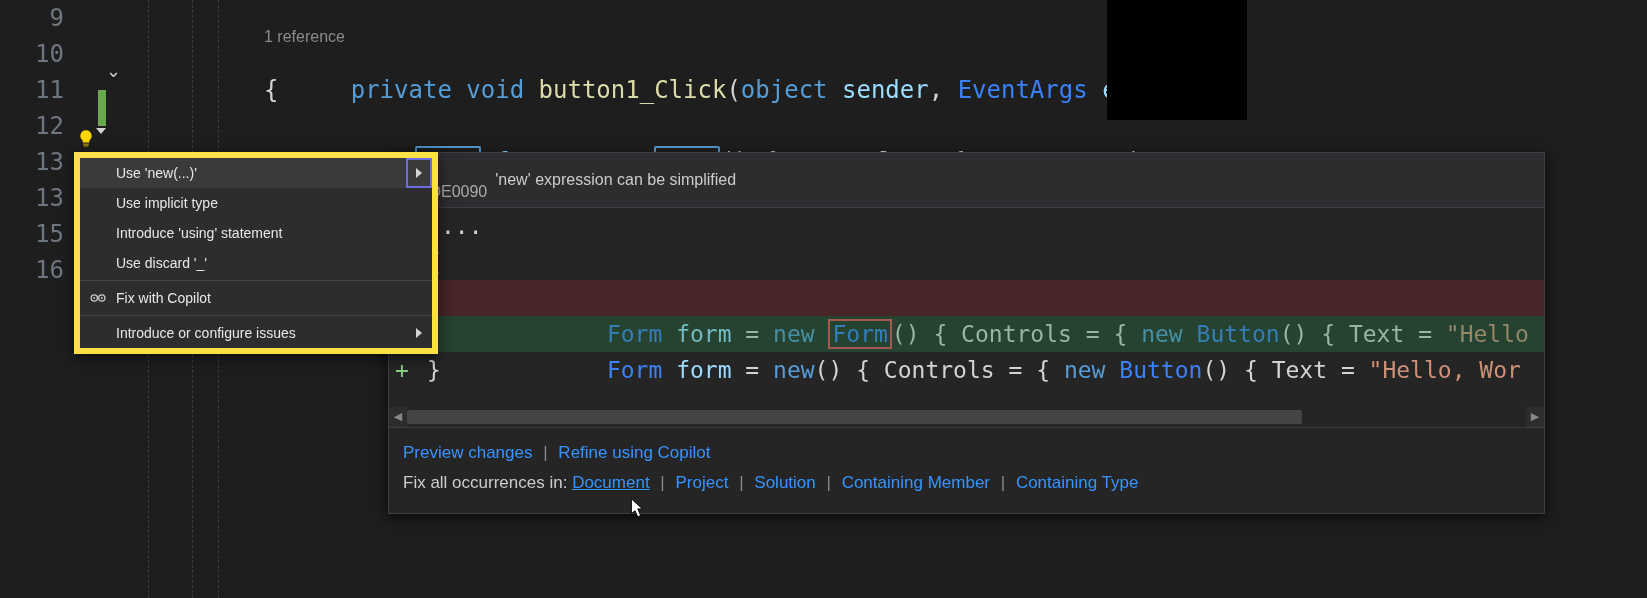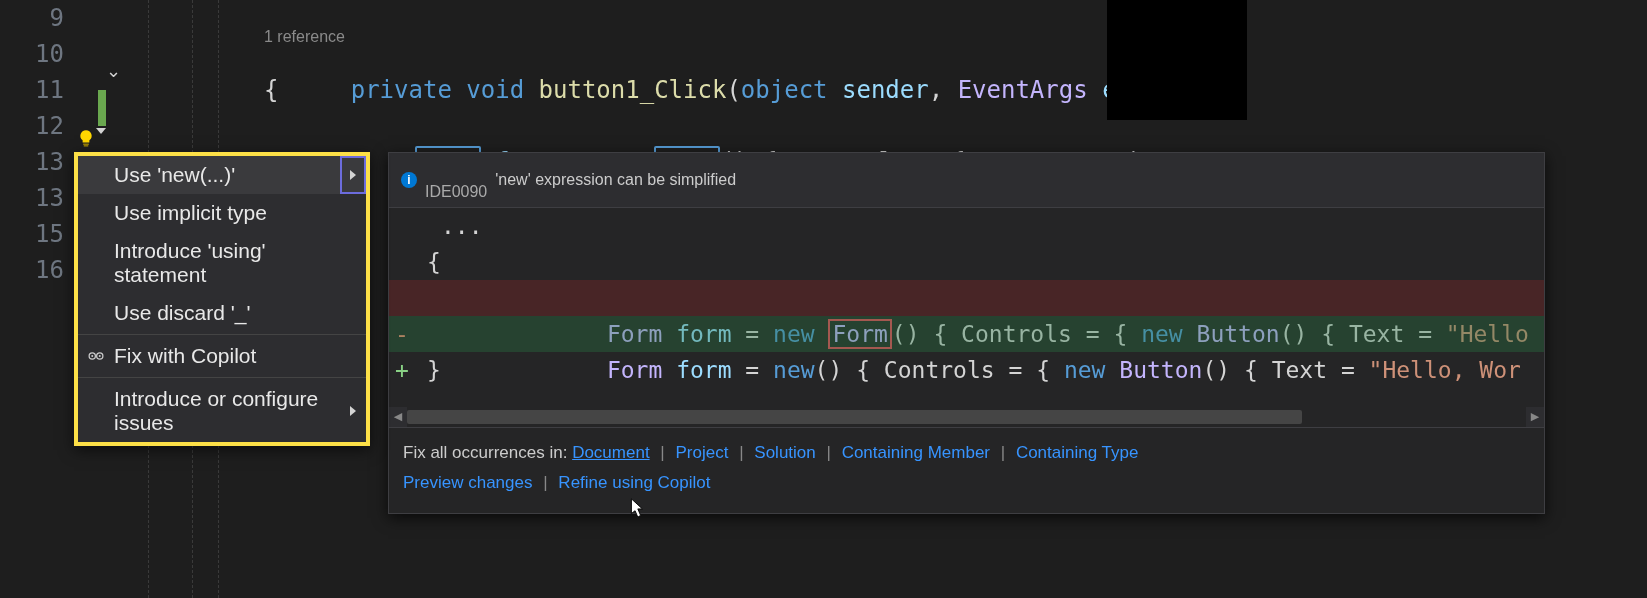--- a/index.html
+++ b/index.html
@@ -92,42 +92,42 @@
   .ig {
     position:absolute; top:0; bottom:0;
     border-left: 1px dashed #3a3a3a;
   }
   .ig1 { left: 18px; }
   .ig2 { left: 62px; }
   .ig3 { left: 88px; }
 
   
   .kw { color: #569cd6; }
-  .type { color: #c4b5fd; }
+  .type { color: #3b82f6; }
   .method { color: #dcdcaa; }
   .param { color: #9cdcfe; }
   .punct { color: #d4d4d4; }
   .str { color: #ce9178; }
   .boxed-type {
     border: 2px solid #569cd6;
     padding: 0 2px;
     border-radius:2px;
     text-decoration: underline dotted #569cd644;
   }
 
   
   .qa-menu {
     position: absolute;
     left: 74px;
     top: 152px;
-    width: 296px;
+    width: 364px;
     background: #2d2d30;
-    border: 4px solid #fde047;
+    border: 6px solid #fde047;
     box-shadow: 0 4px 14px rgba(0,0,0,0.6);
-    font-size: 21px;
+    font-size: 14px;
     color: #e8e8e8;
     z-index: 10;
   }
   .qa-item {
     padding: 7px 14px 7px 36px;
     position: relative;
     cursor: default;
   }
   .qa-item.selected {
     background: #3a3a3d;
@@ -356,35 +356,35 @@
   </div>
   <div class="hscroll">
     <div class="btn">◀</div>
     <div class="track">
         <div class="thumb"></div>
       </div>
     <div class="btn">▶</div>
   </div>
   <div class="preview-footer">
     <div>
+      <a>Preview changes</a>
+      <span class="sep">|</span>
+      <a>Refine using Copilot</a>
+    </div>
+    <div>
       <span>Fix all occurrences in:</span>
       <a class="underlined">Document</a>
       <span class="sep">|</span>
       <a>Project</a>
       <span class="sep">|</span>
       <a>Solution</a>
       <span class="sep">|</span>
       <a>Containing Member</a>
       <span class="sep">|</span>
       <a>Containing Type</a>
-    </div>
-    <div>
-      <a>Preview changes</a>
-      <span class="sep">|</span>
-      <a>Refine using Copilot</a>
     </div>
   </div>
 </div>
 
 <div class="cursor-pointer">
   <svg viewBox="0 0 24 26">
       <path fill="#fff" stroke="#000" stroke-width="1" d="M7 2 L7 18 L11 15 L14 22 L17 20 L14 13 L19 13 Z"></path>
     </svg>
 </div>
 

